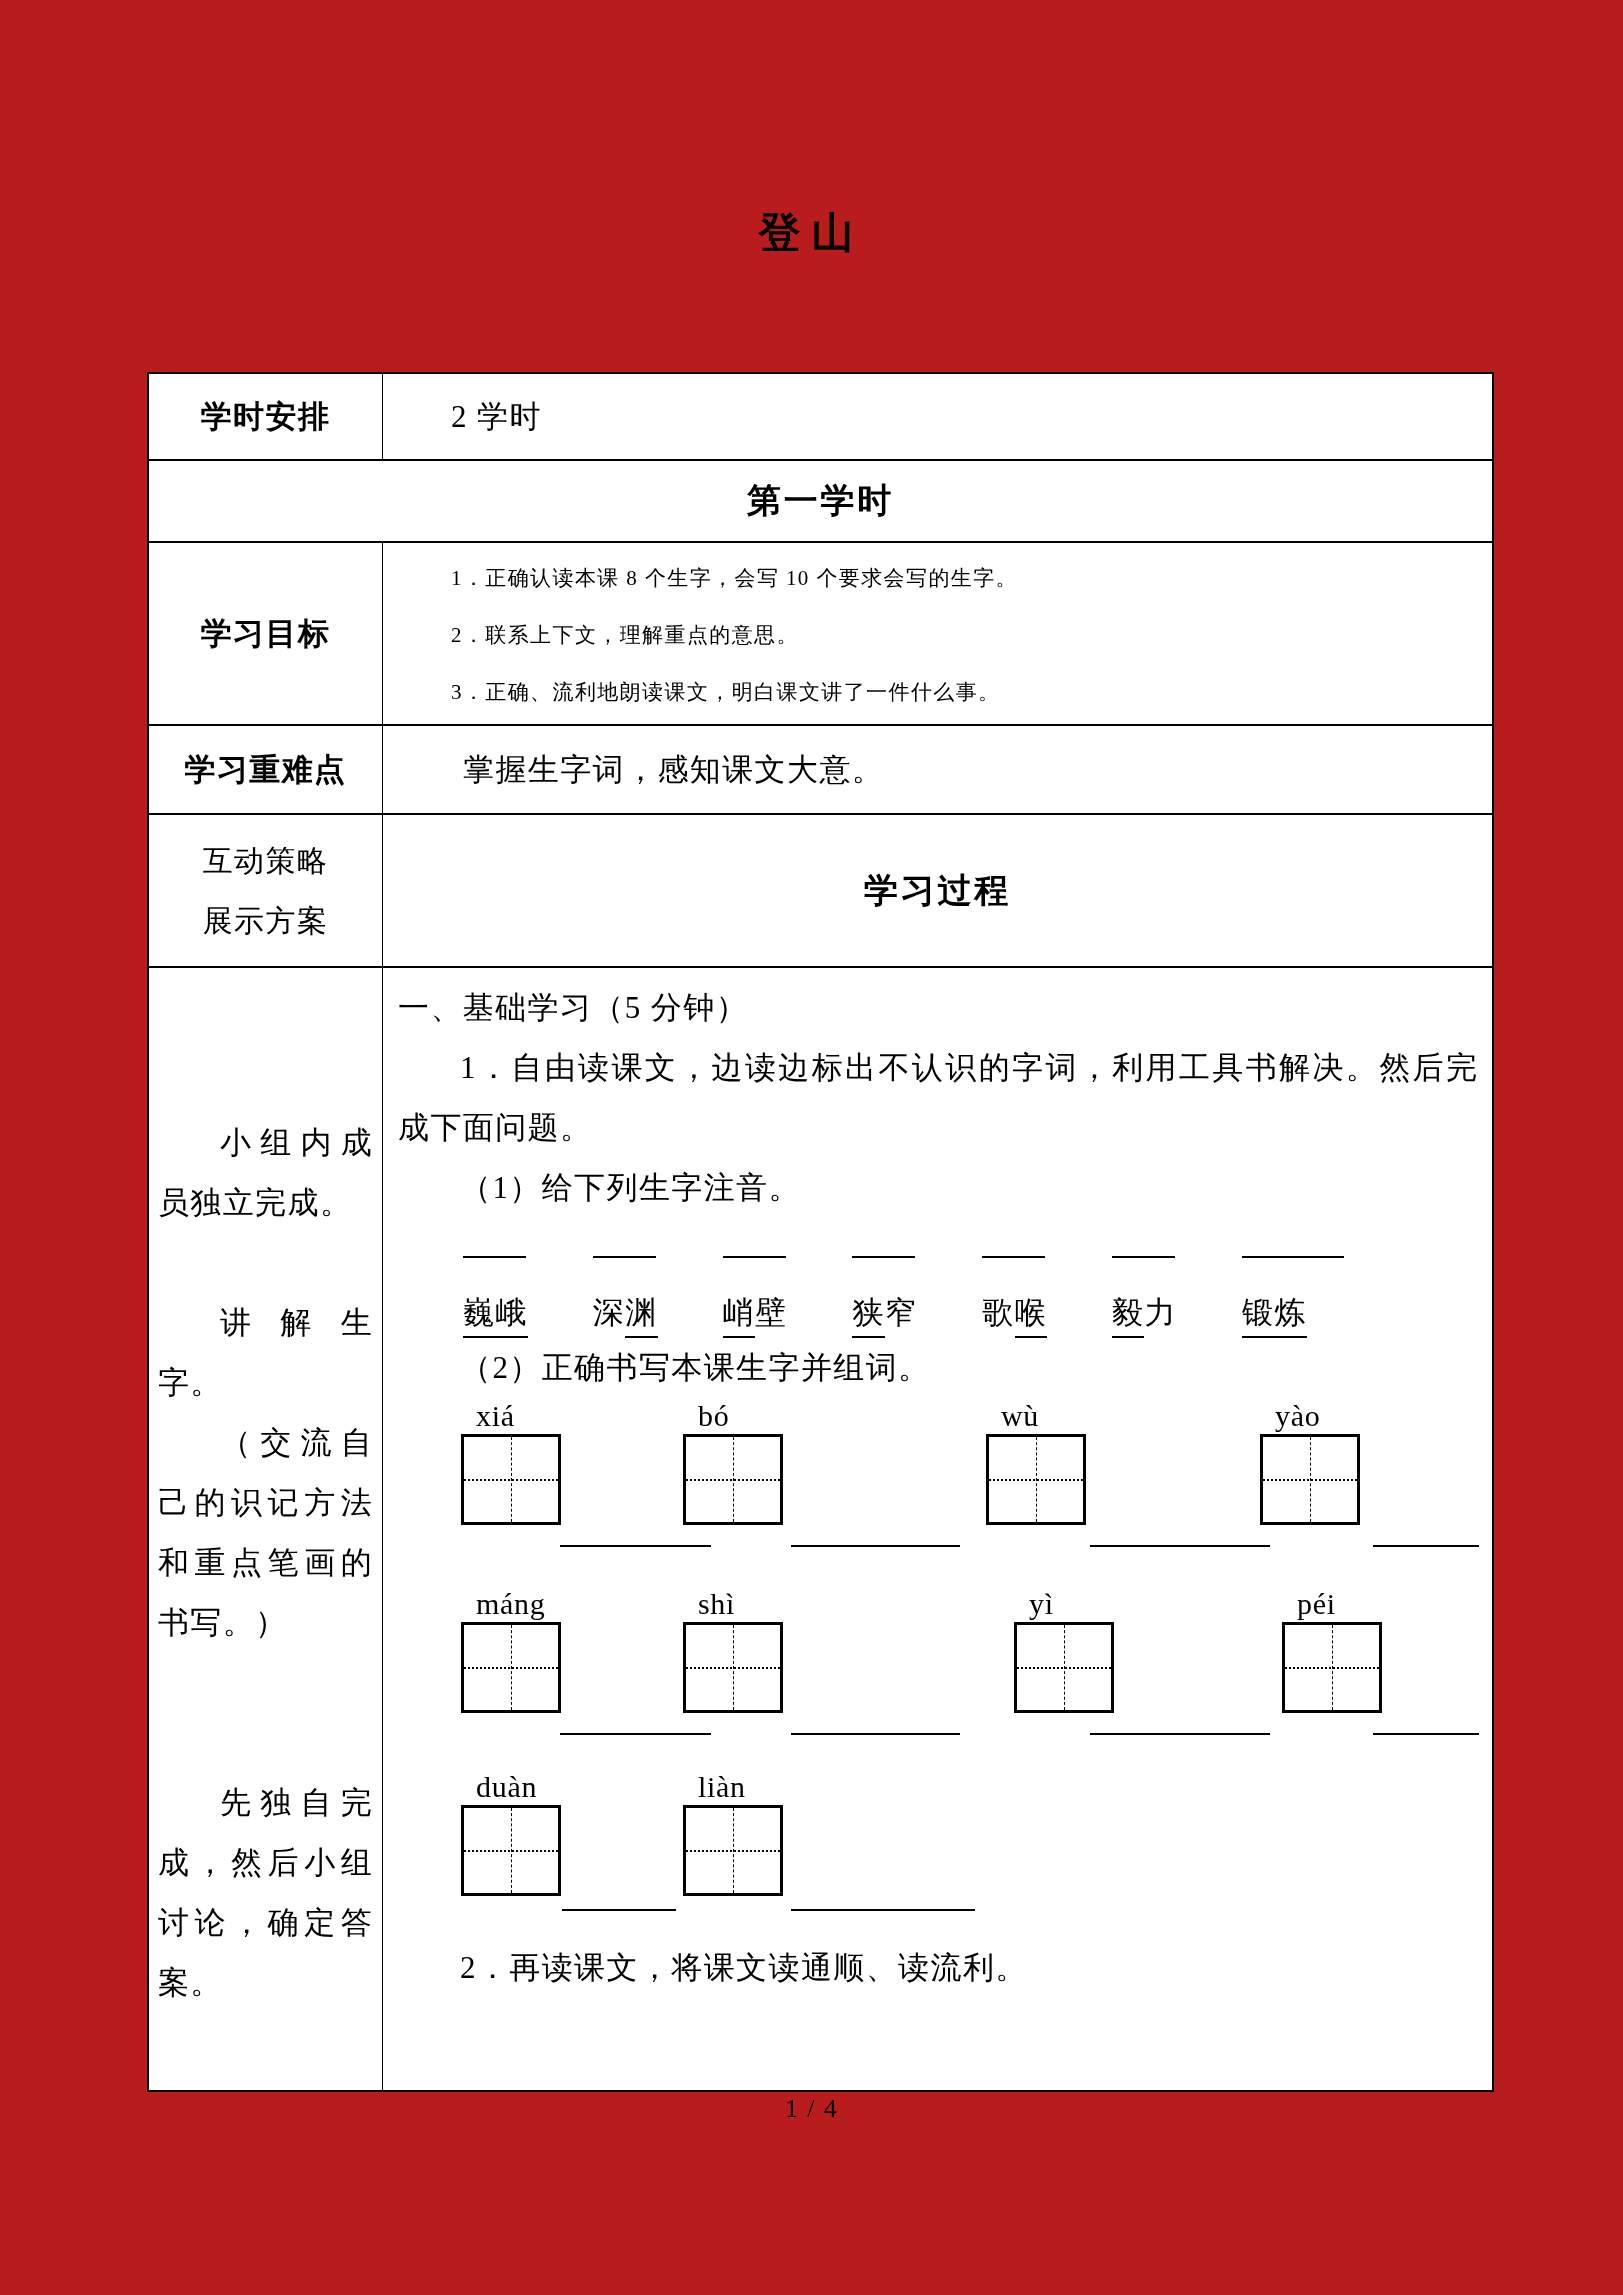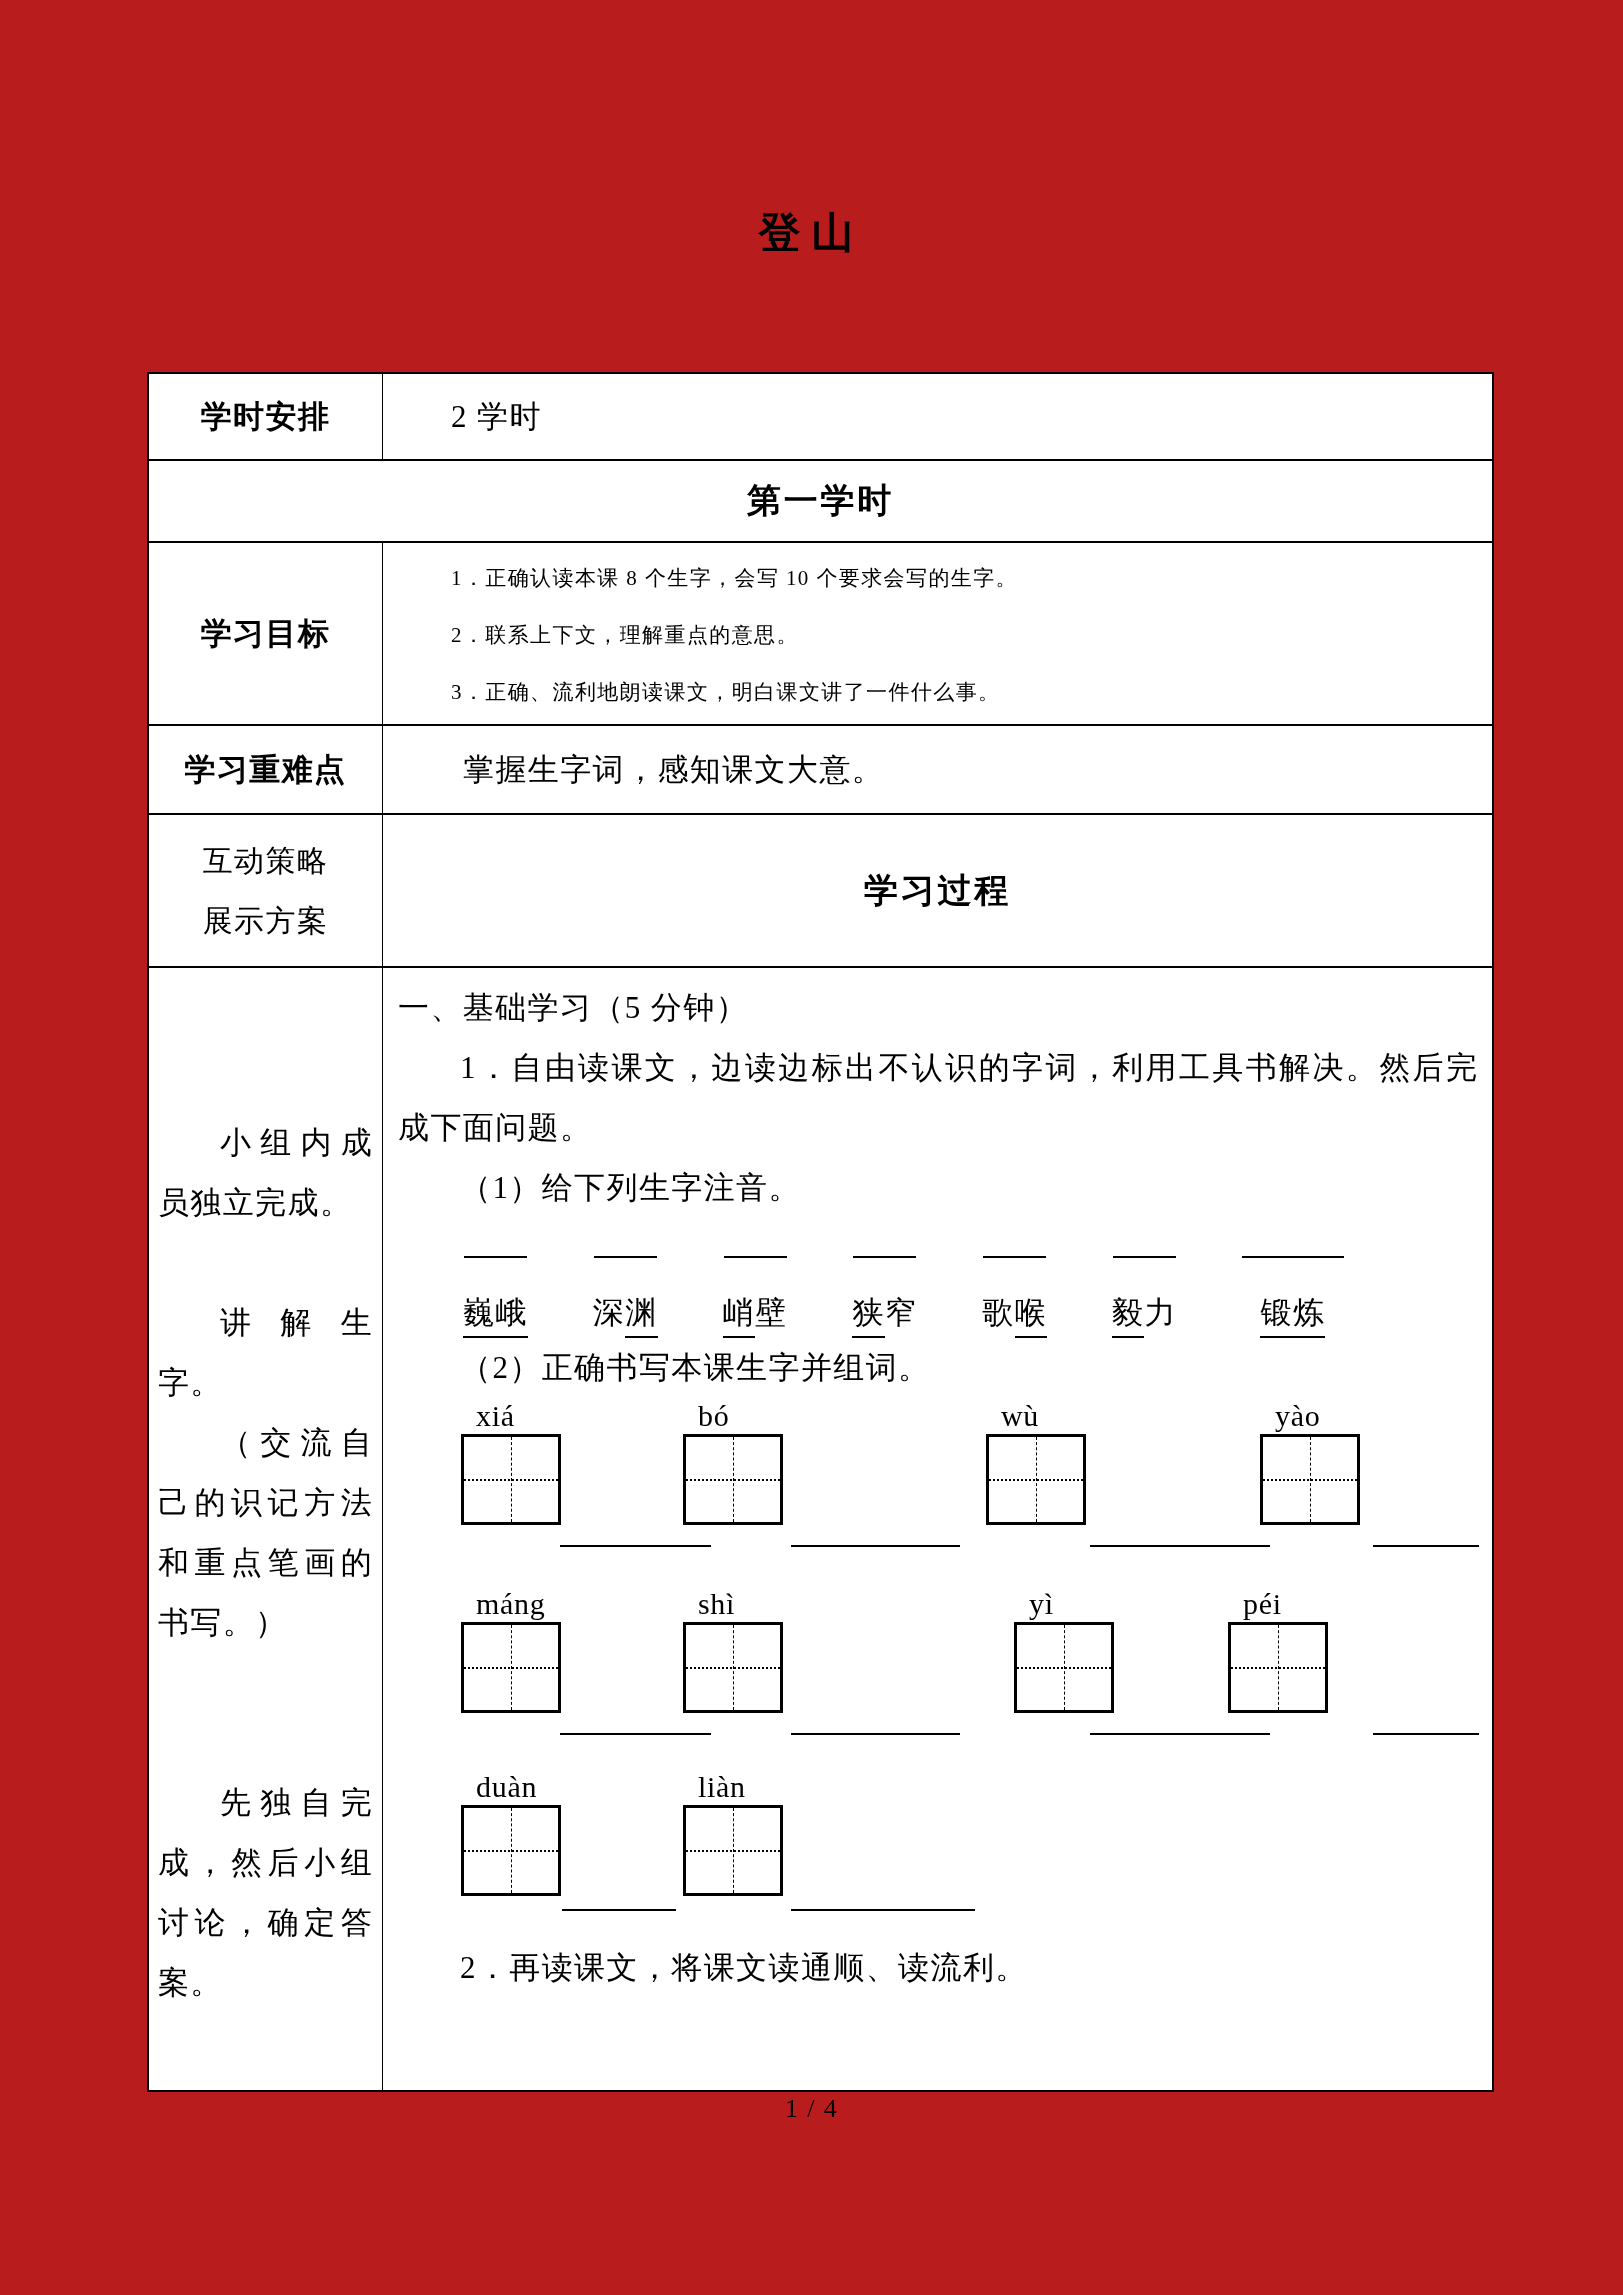--- a/index.html
+++ b/index.html
@@ -67,21 +67,21 @@
     padding:9.5px 13.6px 0 15px; text-align:justify;
   }
   .main-cell p { margin:0; }
   .indent { text-indent:2em; }
 
   
   .zhuyin-block {
     height:120px; display:flex; align-items:stretch;
     margin-left:65px; gap:65px;
   }
-  .zy-group { display:flex; flex-direction:column; align-items:center; }
+  .zy-group { display:flex; flex-direction:column; align-items:flex-start; }
   .blank-line {
     display:block; width:63px; height:0; border-top:2.7px solid #000;
     margin-top:38px;
   }
   .blank-line[data-blank="wide"] { width:102px; }
   .zy-word { margin-top:auto; white-space:nowrap; line-height:42px; }
   .zi { display:inline-block; padding-bottom:2px; }
   .zi[data-u="1"] { border-bottom:2.7px solid #000; }
 
   
@@ -231,21 +231,21 @@
             <div class="tzg"></div>
           </div>
           <div class="write-group" style="left:285px">
             <div class="pinyin">shì</div>
             <div class="tzg"></div>
           </div>
           <div class="write-group" style="left:616px">
             <div class="pinyin">yì</div>
             <div class="tzg"></div>
           </div>
-          <div class="write-group" style="left:830px">
+          <div class="write-group" style="left:884px">
             <div class="pinyin">péi</div>
             <div class="tzg"></div>
           </div>
           <span class="word-line" style="left:162px;width:151px"></span>
           <span class="word-line" style="left:393px;width:169px"></span>
           <span class="word-line" style="left:692px;width:180px"></span>
           <span class="word-line" style="left:975px;width:106px"></span>
         </div>
 
         <div class="write-row write-row-3">

